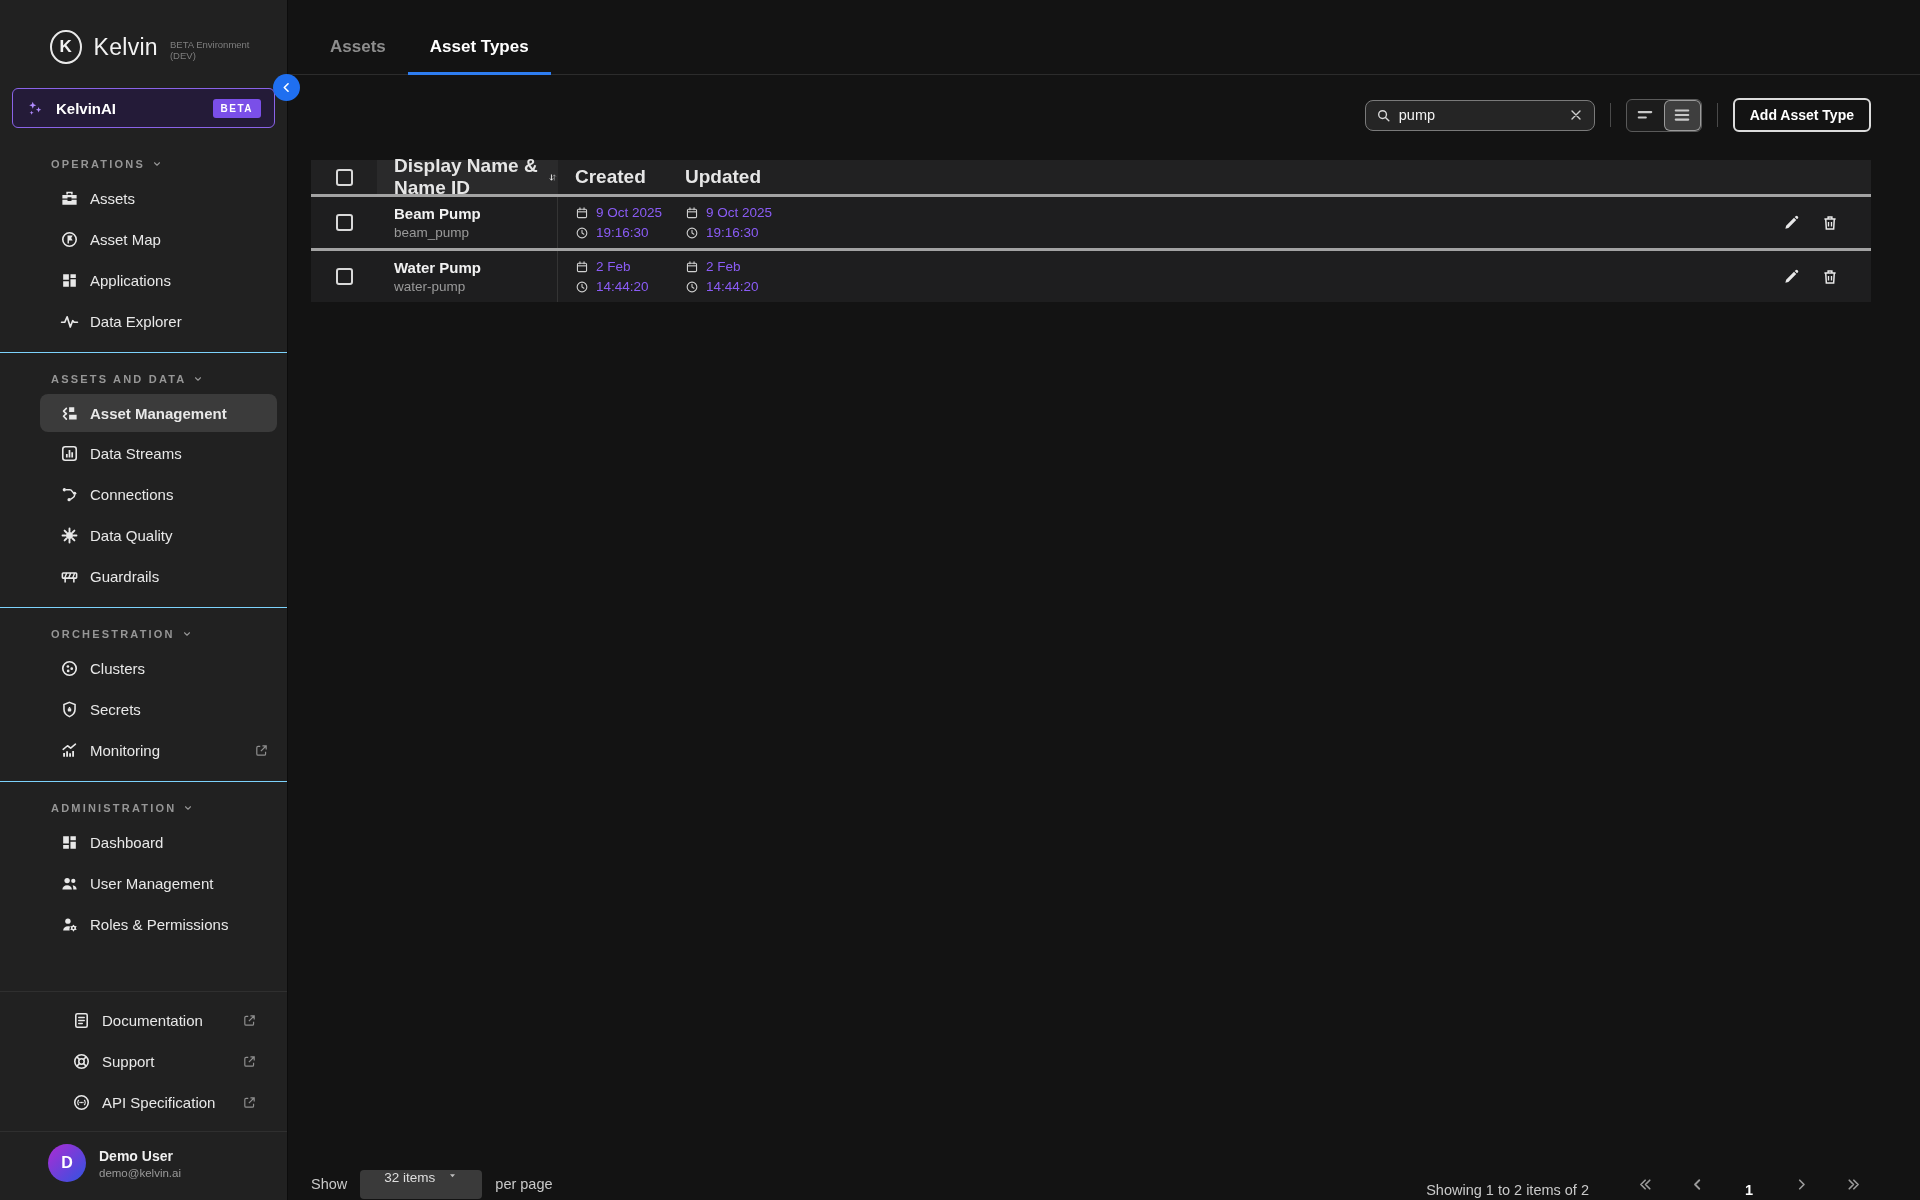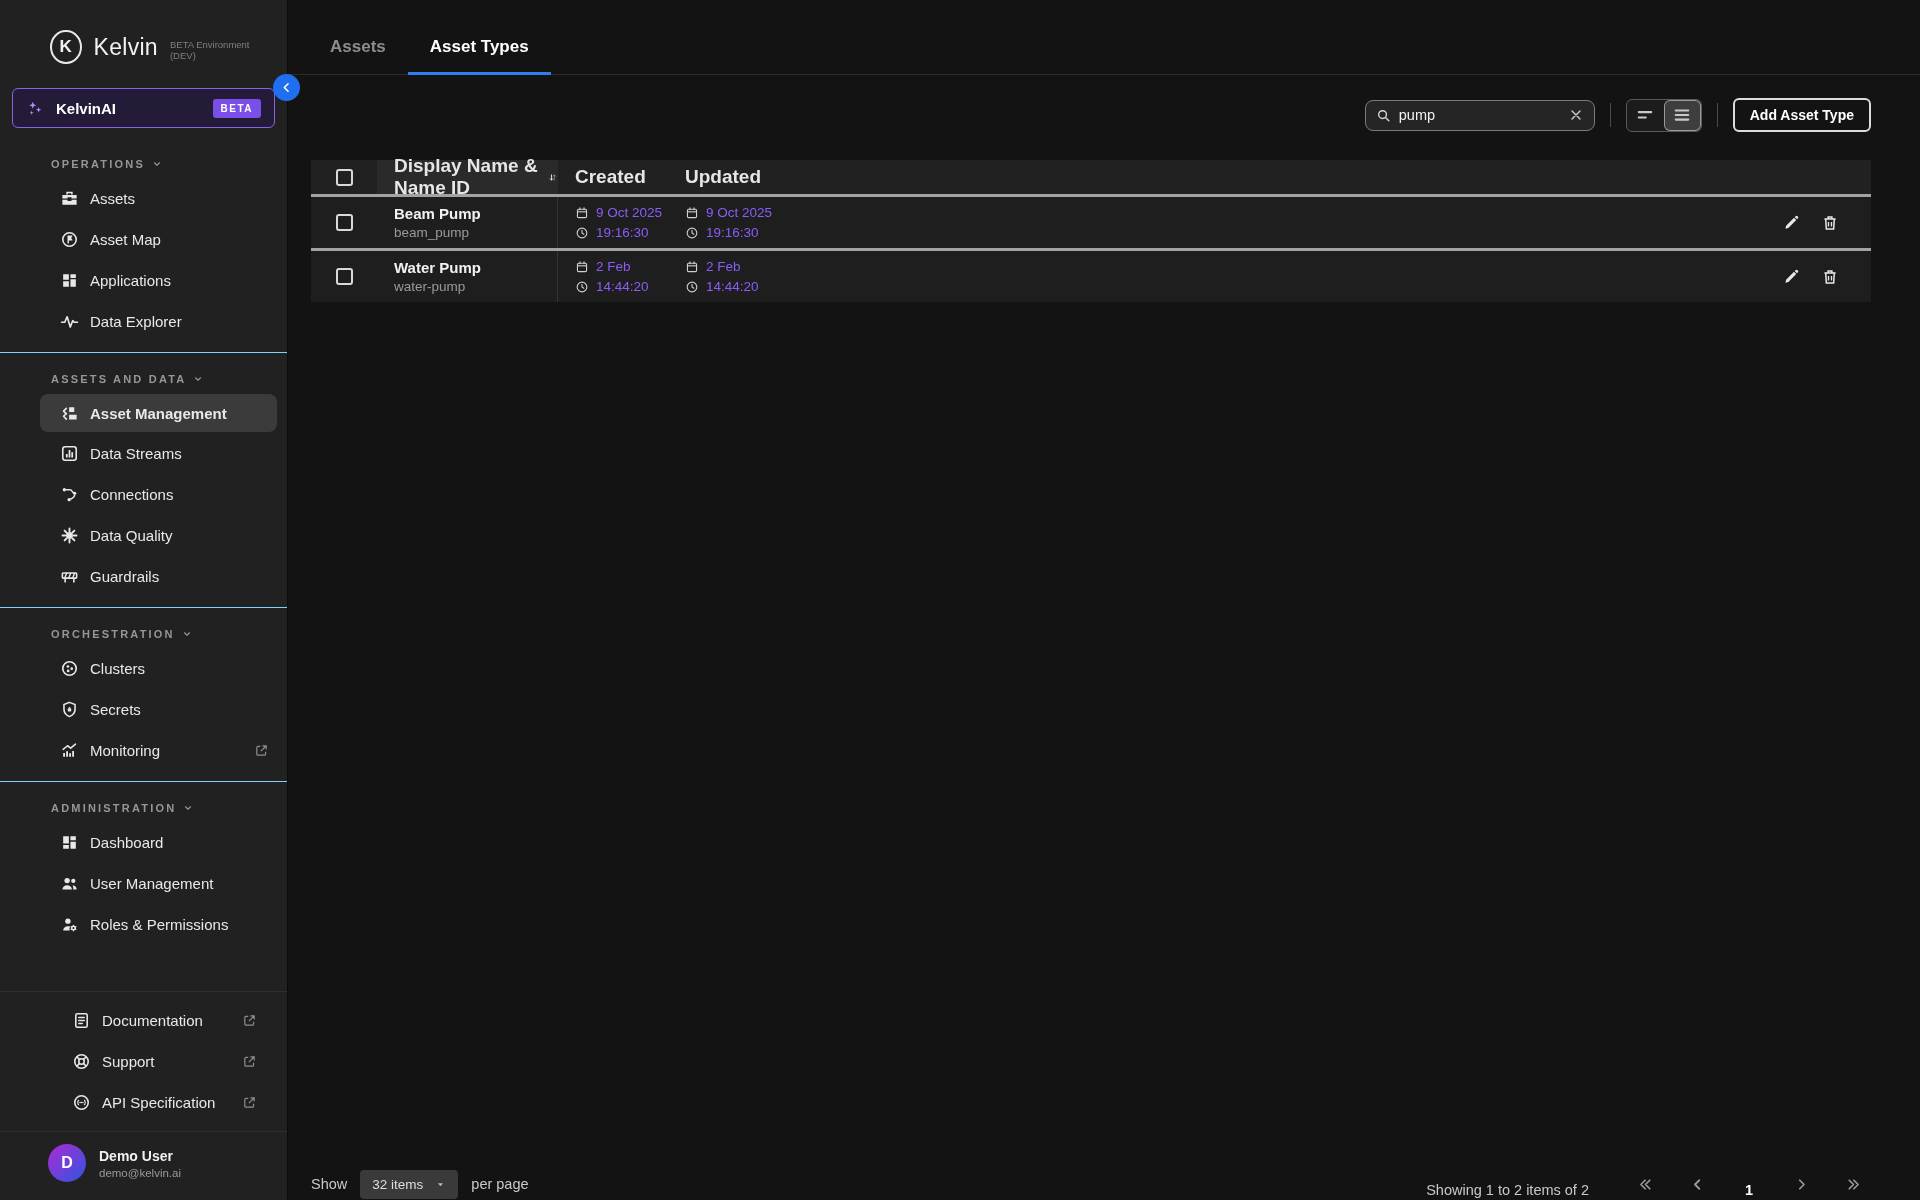--- a/index.html
+++ b/index.html
@@ -132,22 +132,22 @@
   .act-btn { background:none; border:none; color:#e8e8e8; width:18px; height:18px; cursor:pointer; padding:0; }
   .act-btn svg { width:18px; height:18px; }
 
   
   .page-footer {
     margin-top:auto; display:flex; align-items:center;
     padding:0 49px 0 23px; height:32px;
   }
   .show-group { display:flex; align-items:center; gap:13px; font-size:14.5px; color:#c9c9c9; }
   .size-select {
-    display:flex; align-items:center; gap:12px; background:#3a3a3a; border:none; border-radius:4px;
-    height:29px; padding:0 12px; color:#dedede; font-size:13.5px; cursor:pointer; font-family:inherit;
+    display:flex; align-items:flex-start; gap:12px; background:#3a3a3a; border:none; border-radius:4px;
+    height:29px; padding:0 24px; color:#dedede; font-size:13.5px; cursor:pointer; font-family:inherit;
   }
   .size-select .caret { width:11px; height:11px; color:#bdbdbd; }
   .pag-area { margin-left:auto; display:flex; align-items:flex-end; gap:16px; }
   .pag-summary { font-size:14.5px; color:#c9c9c9; margin-right:22px; }
   .pag-btn {
     width:36px; height:28px; display:grid; place-items:center; background:none; border:none;
     color:#9a9a9a; cursor:pointer;
   }
   .pag-btn svg { width:17px; height:17px; }
   .pag-page { width:36px; text-align:center; font-size:14.5px; font-weight:700; color:#ffffff; }

